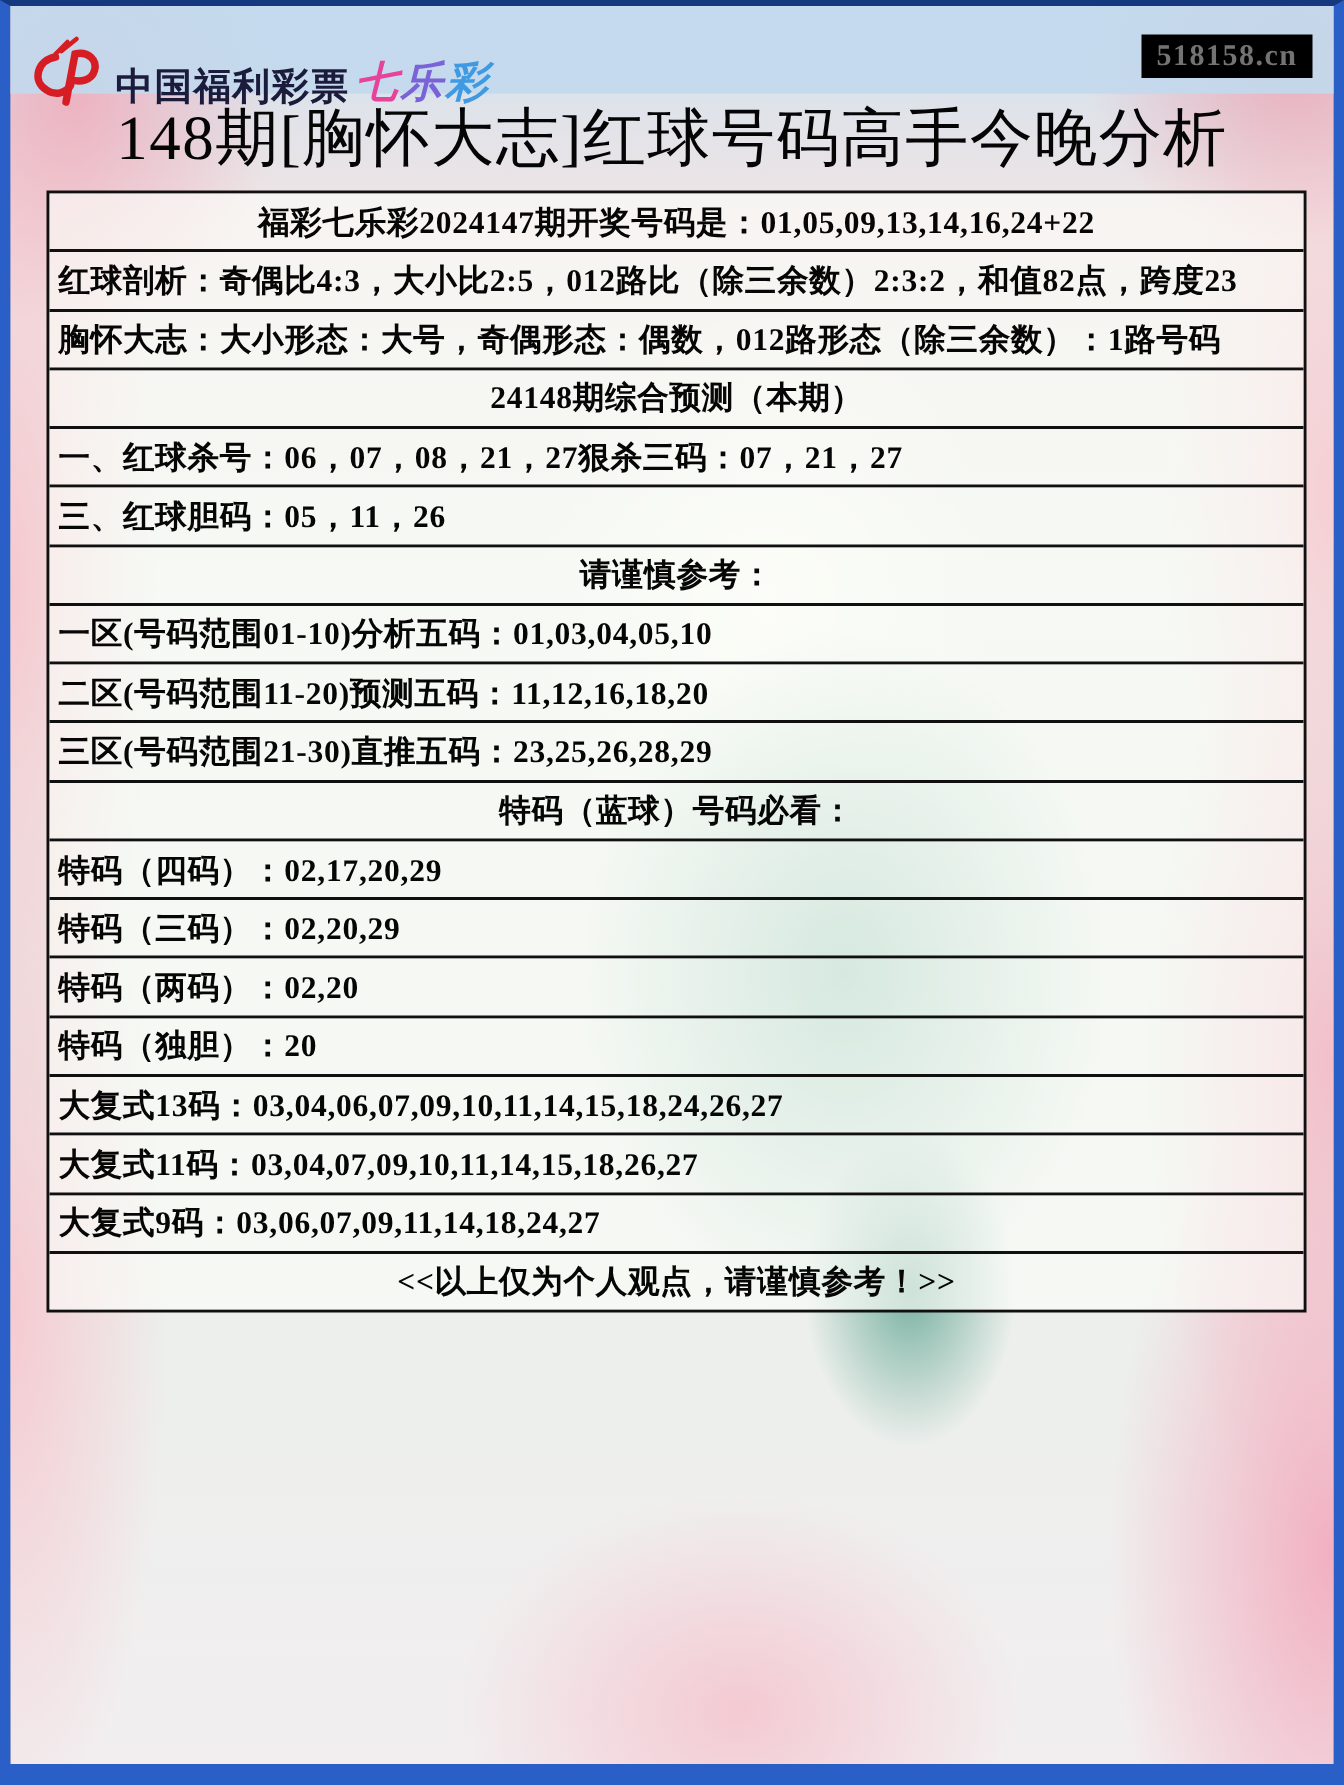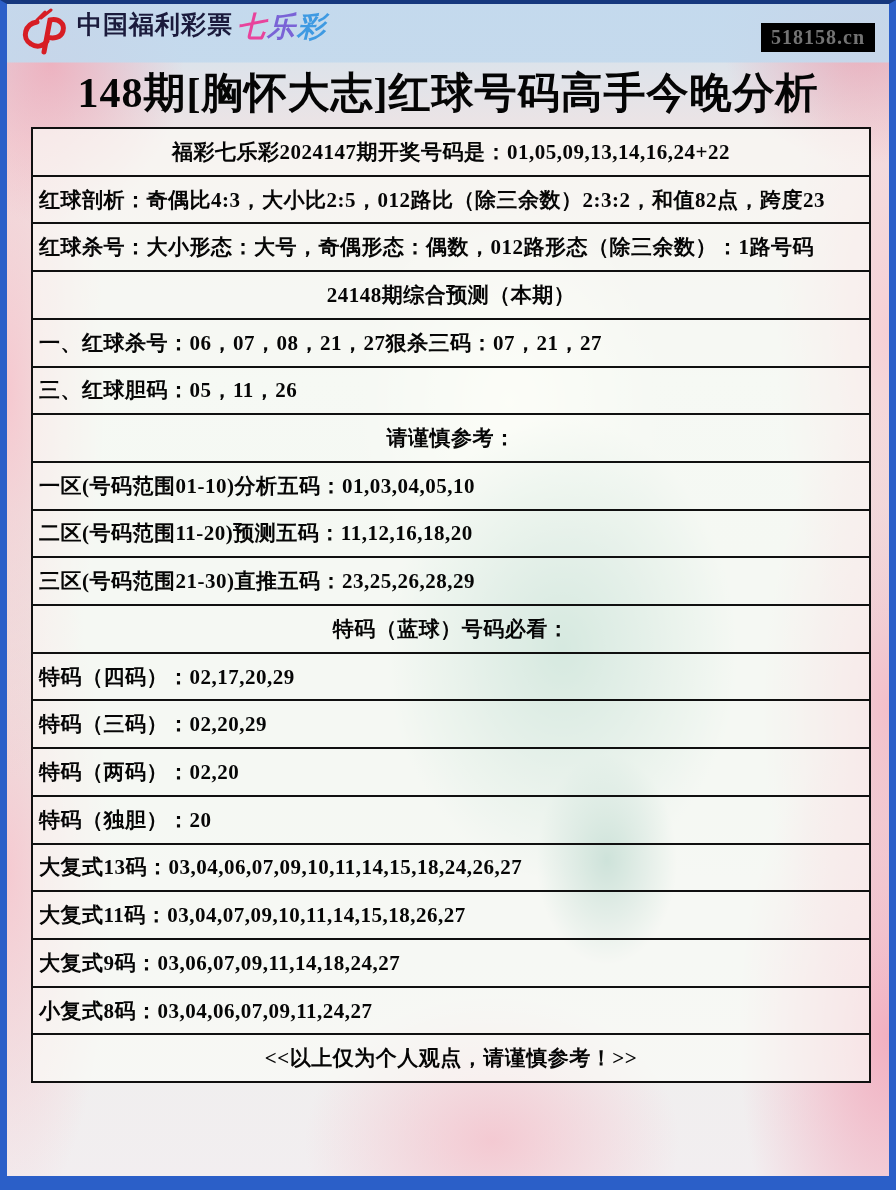--- a/index.html
+++ b/index.html
@@ -28,21 +28,21 @@
       radial-gradient(150px 420px at 100% 28%, rgba(247,203,210,0.9), rgba(247,203,210,0) 75%),
       radial-gradient(170px 420px at 100% 60%, rgba(244,185,198,0.9), rgba(244,185,198,0) 75%),
       radial-gradient(200px 420px at 100% 88%, rgba(242,172,190,0.95), rgba(242,172,190,0) 75%),
       radial-gradient(260px 200px at 55% 97%, rgba(244,195,205,0.85), rgba(244,195,205,0) 72%),
       radial-gradient(250px 330px at 63% 55%, rgba(128,188,168,0.85), rgba(128,188,168,0) 70%),
       radial-gradient(100px 150px at 68% 73%, rgba(70,150,128,0.7),   rgba(70,150,128,0) 70%),
       radial-gradient(220px 280px at 57% 34%, rgba(255,255,248,0.95), rgba(255,255,248,0) 70%),
       linear-gradient(to bottom, #cfe2ef 0%, #f0e4e4 12%, #ecf2ec 32%, #e9f0ea 62%, #f2eef0 100%);
   }
   
-  .logo-row{position:absolute;left:10px;top:4px;height:54px;display:flex;align-items:flex-start;}
+  .logo-row{position:absolute;left:10px;top:16px;height:54px;display:flex;align-items:flex-end;}
   .logo-mark{
     width:52px;height:50px;position:relative;margin-right:8px;
   }
   .logo-mark svg{display:block;}
   .brand{
     font-family:"Liberation Sans","DejaVu Sans",sans-serif;
     font-weight:bold;font-size:25px;color:#1b1b3c;letter-spacing:1px;
   }
   .product{font-family:Liberation Serif, serif;
     font-weight:bold;font-style:italic;font-size:28px;letter-spacing:2px;margin-left:4px;}
@@ -51,26 +51,26 @@
   .product .c3{color:#3f9ae2;}
   .site-badge{
     position:absolute;top:19px;right:14px;
     background:#000;color:#737373;
     font-weight:bold;font-size:20px;
     padding:3px 10px;letter-spacing:1px;
   }
   .page-title{
     position:absolute;left:0;top:60px;width:100%;height:58px;
     text-align:center;
-    font-size:42px;font-weight:700;color:#050505;
+    font-size:42px;font-weight:400;color:#050505;
     letter-spacing:1px;line-height:58px;white-space:nowrap;
   }
   
   .ptable{
-    position:absolute;left:24px;top:123px;width:840px;height:956px;
+    position:absolute;left:24px;top:123px;width:840px;height:748px;
     box-sizing:border-box;border:2px solid #101010;
     display:flex;flex-direction:column;
   }
   .row{
     flex:1 1 0;box-sizing:border-box;
     border-bottom:2px solid #101010;
     background:rgba(250,252,247,0.66);
     display:flex;align-items:center;
     font-size:21px;font-weight:bold;color:#060606;
     padding:0 6px;white-space:nowrap;overflow:hidden;
@@ -102,34 +102,33 @@
       <span class="product"><span class="c1">七</span><span class="c2">乐</span><span class="c3">彩</span></span>
     </div>
 
     <div class="site-badge">518158.cn</div>
 
     <div class="page-title">148期[胸怀大志]红球号码高手今晚分析</div>
 
     <div class="ptable">
       <div class="row center">福彩七乐彩2024147期开奖号码是：01,05,09,13,14,16,24+22</div>
       <div class="row">红球剖析：奇偶比4:3，大小比2:5，012路比（除三余数）2:3:2，和值82点，跨度23</div>
-      <div class="row">红球杀号：大小形态：大号，奇偶形态：偶数，012路形态（除三余数）：1路号码</div>
+      <div class="row">胸怀大志：大小形态：大号，奇偶形态：偶数，012路形态（除三余数）：1路号码</div>
       <div class="row center">24148期综合预测（本期）</div>
       <div class="row">一、红球杀号：06，07，08，21，27狠杀三码：07，21，27</div>
       <div class="row">三、红球胆码：05，11，26</div>
       <div class="row center">请谨慎参考：</div>
       <div class="row">一区(号码范围01-10)分析五码：01,03,04,05,10</div>
       <div class="row">二区(号码范围11-20)预测五码：11,12,16,18,20</div>
       <div class="row">三区(号码范围21-30)直推五码：23,25,26,28,29</div>
       <div class="row center">特码（蓝球）号码必看：</div>
       <div class="row">特码（四码）：02,17,20,29</div>
       <div class="row">特码（三码）：02,20,29</div>
       <div class="row">特码（两码）：02,20</div>
       <div class="row">特码（独胆）：20</div>
       <div class="row">大复式13码：03,04,06,07,09,10,11,14,15,18,24,26,27</div>
       <div class="row">大复式11码：03,04,07,09,10,11,14,15,18,26,27</div>
       <div class="row">大复式9码：03,06,07,09,11,14,18,24,27</div>
-      <div class="row">小复式8码：03,04,06,07,09,11,24,27</div>
       <div class="row center">&lt;&lt;以上仅为个人观点，请谨慎参考！&gt;&gt;</div>
     </div>
 
   </div>
 </div>
 
 </body></html>

